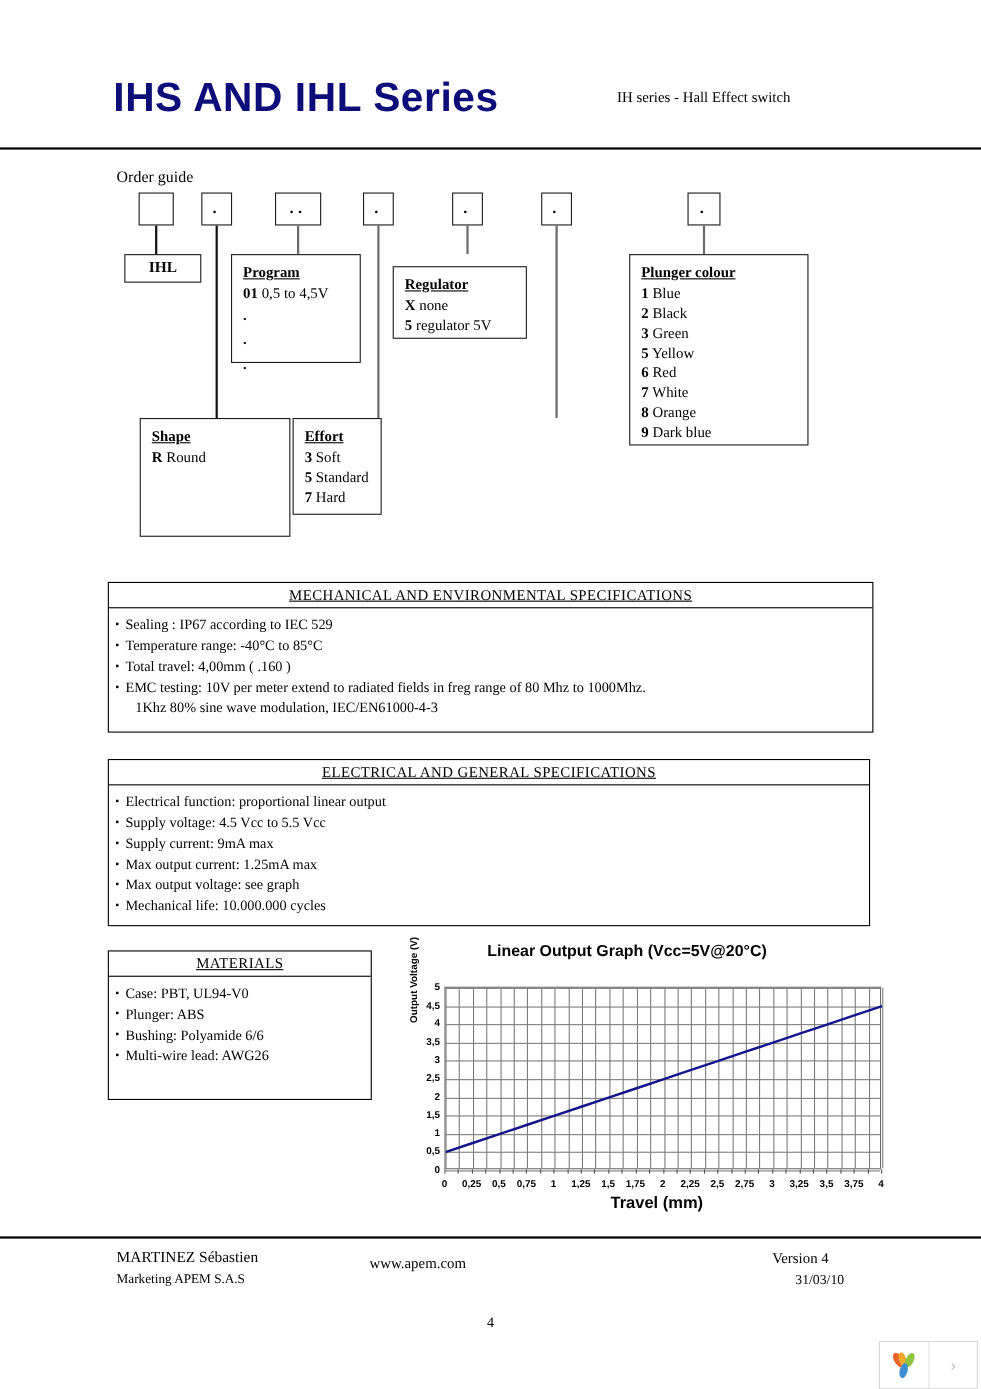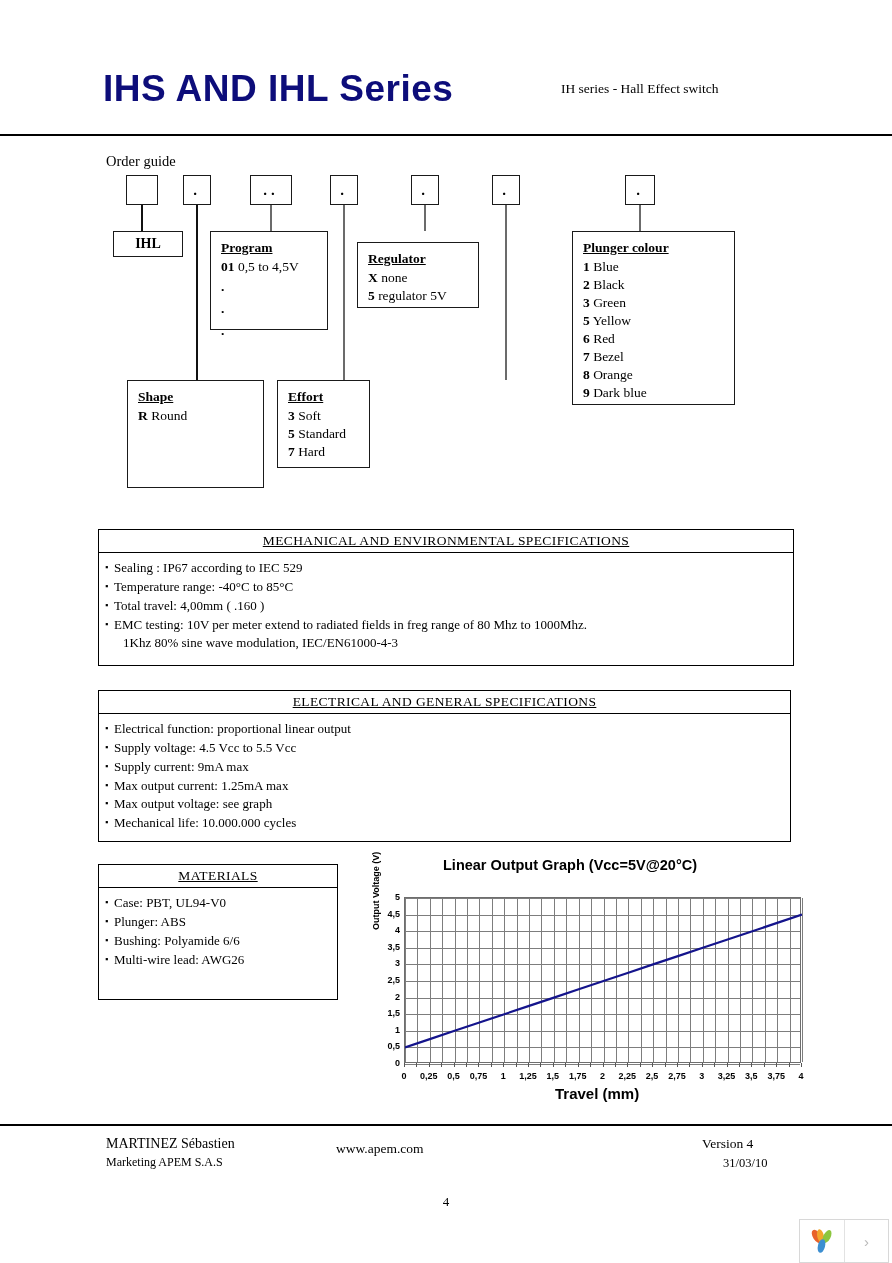--- a/index.html
+++ b/index.html
@@ -135,31 +135,31 @@
     <span class="row"><b>5</b> <span>regulator 5V</span></span>
   </div>
 
   <div class="ob" style="left:572px;top:231px;width:163px;height:174px;">
     <span class="ttl">Plunger colour</span>
     <span class="row"><b>1</b> <span>Blue</span></span>
     <span class="row"><b>2</b> <span>Black</span></span>
     <span class="row"><b>3</b> <span>Green</span></span>
     <span class="row"><b>5</b> <span>Yellow</span></span>
     <span class="row"><b>6</b> <span>Red</span></span>
-    <span class="row"><b>7</b> <span>Bezel</span></span>
+    <span class="row"><b>7</b> <span>White</span></span>
     <span class="row"><b>8</b> <span>Orange</span></span>
     <span class="row"><b>9</b> <span>Dark blue</span></span>
   </div>
 
   <div class="ob" style="left:127px;top:380px;width:137px;height:108px;">
     <span class="ttl">Shape</span>
     <span class="row"><b>R</b> <span>Round</span></span>
   </div>
 
-  <div class="ob" style="left:277px;top:380px;width:93px;height:88px;">
+  <div class="ob" style="left:266px;top:380px;width:81px;height:88px;">
     <span class="ttl">Effort</span>
     <span class="row"><b>3</b> <span>Soft</span></span>
     <span class="row"><b>5</b> <span>Standard</span></span>
     <span class="row"><b>7</b> <span>Hard</span></span>
   </div>
 
 
   <div class="bezel">Bezel : plastic, black, round</div>
 
   <div class="spec" style="left:98px;top:529px;width:696px;height:137px;">

